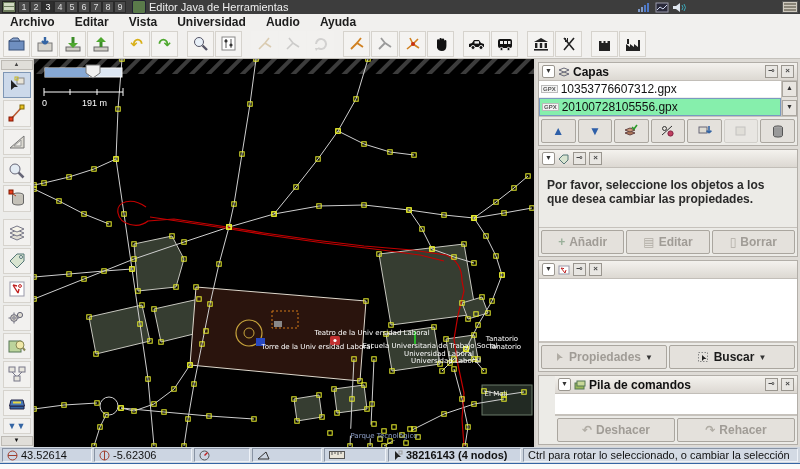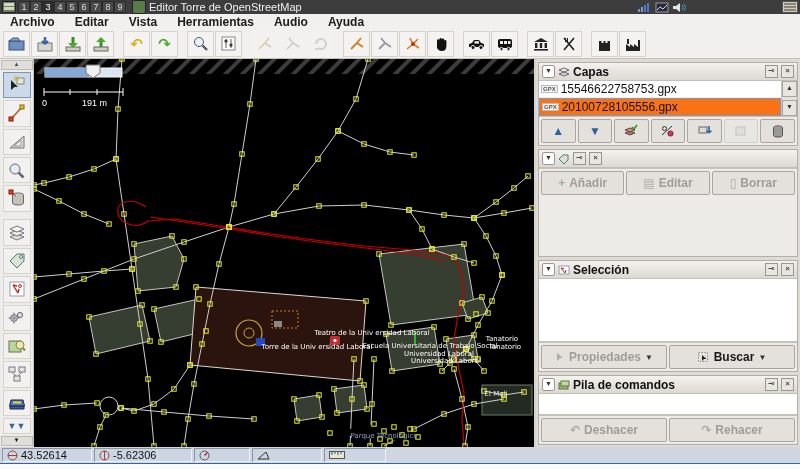--- a/index.html
+++ b/index.html
@@ -80,21 +80,21 @@
     font-size:8px;line-height:9px;text-align:center;color:#444;}
   .pbtnrow{display:flex;gap:2px;padding:2px;border-top:1px solid #c6c2bc;}
   .pbtn{flex:1;height:22px;border:1px solid #aaa69f;background:#e4e1dc;border-radius:2px;
     display:flex;align-items:center;justify-content:center;gap:4px;
     font-size:12px;font-weight:bold;color:#1a1a1a;white-space:nowrap;overflow:hidden;}
   .pbtn.dis{color:#a09c96;}
   .layerlist{display:flex;background:#fff;border-bottom:1px solid #c6c2bc;}
   .layerrows{flex:1;}
   .lrow{height:16px;display:flex;align-items:center;gap:3px;padding:0 2px;font-size:12px;color:#111;
     border-bottom:1px solid #eee;}
-  .lrow.sel{background:#f97316;border:1px solid #7a99c0;}
+  .lrow.sel{background:#86efac;border:1px solid #7a99c0;}
   .gpxbadge{font-size:6px;font-weight:bold;color:#555;border:1px solid #bbb;padding:0 1px;background:#f4f4f4;}
   .vscroll{width:15px;display:flex;flex-direction:column;justify-content:space-between;background:#e4e1dc;
     border-left:1px solid #c6c2bc;}
   .sarrow{height:14px;border:1px solid #aaa69f;background:#e8e5e0;font-size:7px;line-height:12px;text-align:center;color:#333;}
   .ltoolrow{display:flex;gap:2px;padding:2px;}
   .ltb{flex:1;height:22px;border:1px solid #aaa69f;background:#e4e1dc;border-radius:2px;
     display:flex;align-items:center;justify-content:center;}
   .ltb.dis{opacity:.4;}
   .propmsg{flex:1;padding:10px 8px;font-size:12px;font-weight:bold;color:#2a2a2a;background:#ecebe7;}
   .whitebox{flex:1;background:#fff;border-bottom:1px solid #c6c2bc;margin:0;}
@@ -126,21 +126,21 @@
       <div class="pcell">2</div>
       <div class="pcell active">3</div>
       <div class="pcell">4</div>
       <div class="pcell">5</div>
       <div class="pcell">6</div>
       <div class="pcell">7</div>
       <div class="pcell">8</div>
       <div class="pcell">9</div>
     </div>
     <div class="josmmini"></div>
-    <div class="wtitle">Editor Torre de OpenStreetMap</div>
+    <div class="wtitle">Editor Java de Herramientas</div>
     <div class="sysright">
       <svg width="14" height="10">
         <rect x="0" y="7" width="2" height="3" fill="#7e99c8"></rect>
           <rect x="3" y="5" width="2" height="5" fill="#7e99c8"></rect>
         <rect x="6" y="3" width="2" height="7" fill="#4e79c8"></rect>
           <rect x="9" y="1" width="2" height="9" fill="#4e79c8"></rect>
       </svg>
       <svg width="13" height="11">
         <rect x="0" y="1" width="12" height="9" fill="#2a2a3a" stroke="#99a"></rect>
           <polyline points="1,8 4,5 7,7 11,3" stroke="#cfd8ee" fill="none"></polyline>
@@ -155,21 +155,21 @@
           <i></i>
           <i></i>
         </div>
     </div>
   </div>
 
   <div class="menubar">
     <div class="menu-item">Archivo</div>
     <div class="menu-item">Editar</div>
     <div class="menu-item">Vista</div>
-    <div class="menu-item">Herramientas</div>
+    <div class="menu-item">Universidad</div>
     <div class="menu-item">Audio</div>
     <div class="menu-item">Ayuda</div>
   </div>
 
   <div class="toolbar">
     <div class="tbtn">
       <svg width="18" height="14">
         <rect x="1" y="4" width="15" height="9" fill="#6f8fc0" stroke="#3a527a"></rect>
         <path d="M1,4 l4,-3 h5 l2,3 z" fill="#8aa6d0" stroke="#3a527a"></path>
         </svg>
@@ -680,21 +680,21 @@
             </svg>
         </div>
         <div class="ptitle">Capas</div>
         <div class="pinbtn">⊸</div>
         <div class="closebtn">×</div>
       </div>
       <div class="layerlist">
         <div class="layerrows">
           <div class="lrow">
             <span class="gpxbadge">GPX</span>
-            <span>15546622758753.gpx</span>
+            <span>10353776607312.gpx</span>
           </div>
           <div class="lrow sel">
             <span class="gpxbadge">GPX</span>
             <span>20100728105556.gpx</span>
           </div>
         </div>
         <div class="vscroll">
           <div class="sarrow">▲</div>
           <div class="sarrow">▼</div>
         </div>
@@ -744,20 +744,21 @@
       <div class="phead">
         <div class="collapsebtn">▼</div>
         <div class="hicon">
           <svg width="12" height="10">
               <path d="M1,5 L5,1 h5 v5 L6,10 Z" fill="#d8e4d0" stroke="#577"></path>
             </svg>
         </div>
         <div class="pinbtn">⊸</div>
         <div class="closebtn">×</div>
       </div>
+      <div class="propmsg">Por favor, seleccione los objetos a los que desea cambiar las propiedades.</div>
       <div class="pbtnrow">
         <div class="pbtn dis">
             <span style="color:#9ab09a;">+</span>
             <span>Añadir</span>
           </div>
         <div class="pbtn dis">
             <span style="color:#b0aca4;">▤</span>
             <span>Editar</span>
           </div>
         <div class="pbtn dis">
@@ -769,21 +770,20 @@
 
     <div class="panel" style="flex:0 0 112px;">
       <div class="phead">
         <div class="collapsebtn">▼</div>
         <div class="hicon">
           <svg width="12" height="10">
               <rect x="1" y="1" width="10" height="8" fill="#fff" stroke="#99a"></rect>
               <path d="M3,3 l4,5 M7,8 l1,-3 M3,3 l3,.6" stroke="#c02020" fill="none"></path>
             </svg>
         </div>
-        <div class="ptitle">Selección</div>
         <div class="pinbtn">⊸</div>
         <div class="closebtn">×</div>
       </div>
       <div class="whitebox"></div>
       <div class="pbtnrow">
         <div class="pbtn dis">
           <svg width="10" height="10">
               <path d="M2,9 L2,1 L8,6 L5,6 Z" fill="#b0aca4"></path>
             </svg>
           <span>Propiedades</span>
@@ -793,21 +793,21 @@
           <svg width="12" height="11">
             <rect x="0.5" y="0.5" width="9" height="9" fill="none" stroke="#888" stroke-dasharray="1.5,1.5"></rect>
             <path d="M4,9 L4,3 L8.5,7 L6,7 Z" fill="#222"></path>
             </svg>
           <span>Buscar</span>
             <span class="caret">▼</span>
         </div>
       </div>
     </div>
 
-    <div class="panel" style="flex:1;">
+    <div class="panel" style="flex:1;padding-left:16px;">
       <div class="phead">
         <div class="collapsebtn">▼</div>
         <div class="hicon">
           <svg width="12" height="10">
               <rect x="1" y="3" width="9" height="6" fill="#9ab858" stroke="#575"></rect>
               <rect x="3" y="1" width="8" height="5" fill="#c8d898" stroke="#575"></rect>
             </svg>
         </div>
         <div class="ptitle">Pila de comandos</div>
         <div class="pinbtn">⊸</div>
@@ -852,16 +852,26 @@
       <svg width="13" height="10">
           <polygon points="1,9 12,9 9,2" fill="none" stroke="#333"></polygon>
         </svg>
     </div>
     <div class="sfield" style="width:62px;">
       <svg width="16" height="8">
           <rect x="0.5" y="0.5" width="15" height="7" fill="#e8e4d8" stroke="#555"></rect>
           <path d="M3,1 v3 M6,1 v2 M9,1 v3 M12,1 v2" stroke="#555"></path>
         </svg>
     </div>
+    <div class="sfield" style="width:133px;">
+      <svg width="10" height="11">
+          <path d="M2,10 L2,1 L8,7 L5,7 Z" fill="#222"></path>
+          <rect x="6" y="1" width="3" height="3" fill="none" stroke="#999"></rect>
+        </svg>
+      <span style="font-weight:bold;">38216143 (4 nodos)</span>
+    </div>
+    <div class="sfield help">
+      <span>Ctrl para rotar lo seleccionado, o cambiar la selección</span>
+    </div>
   </div>
 
   <div class="bottomstrip"></div>
 </div>
 
 </body></html>

